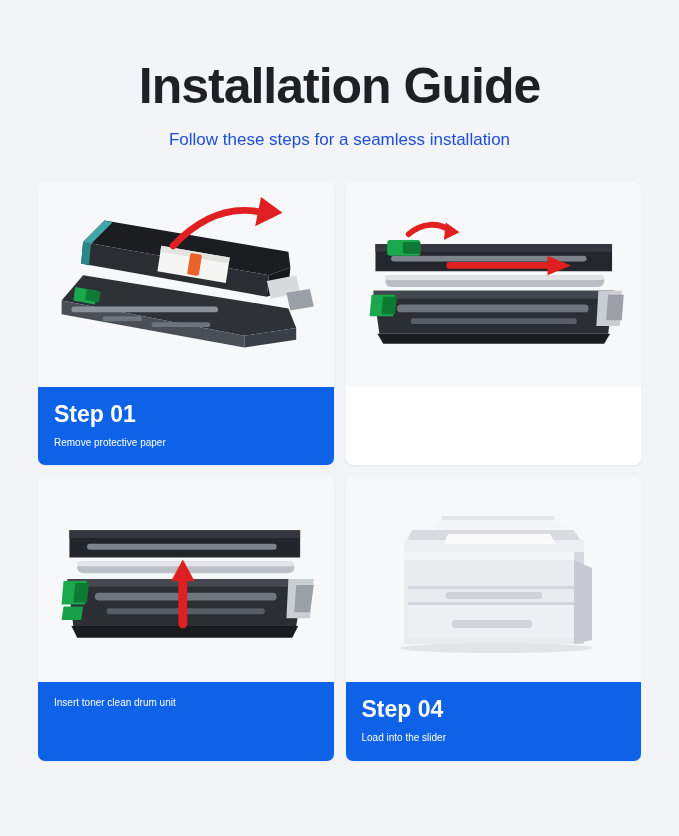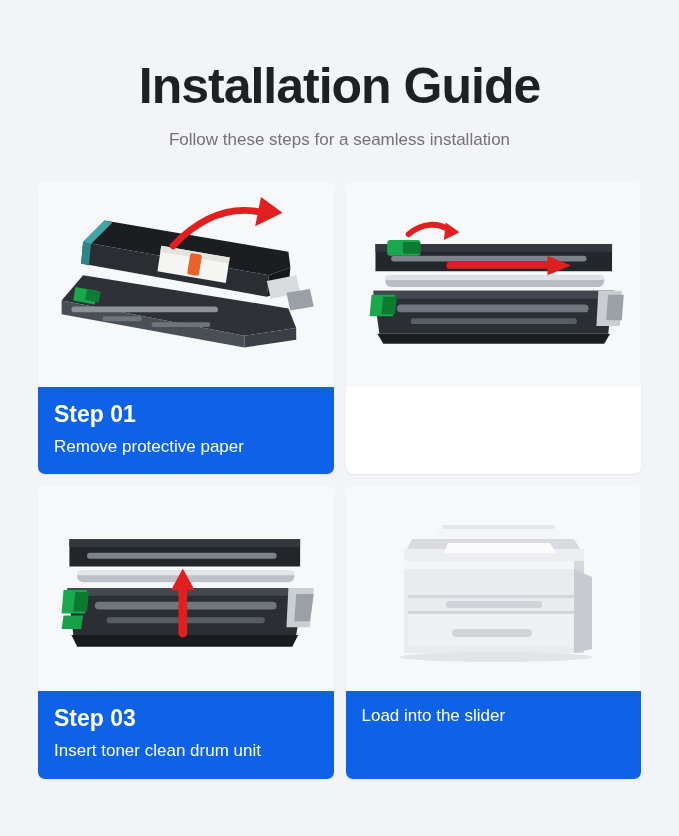--- a/index.html
+++ b/index.html
@@ -23,21 +23,21 @@
     font-size: 50px;
     font-weight: bold;
     letter-spacing: -1px;
     color: #1d2024;
     margin: 8px 0 0 0;
     line-height: 1.15;
   }
   .subtitle {
     text-align: center;
     font-size: 17px;
-    color: #737373;
+    color: #1d4ed8;
     margin-top: 14px;
     font-weight: 400;
   }
   .grid {
     margin-top: 32px;
     display: grid;
     grid-template-columns: 1fr 1fr;
     grid-template-rows: auto auto;
     gap: 12px 12px;
   }
@@ -65,21 +65,21 @@
     flex: 1;
   }
   .card-body.tall { min-height: 100px; }
   .step-label {
     font-size: 23px;
     font-weight: bold;
     letter-spacing: 0px;
     margin-bottom: 8px;
   }
   .step-desc {
-    font-size: 17px;
+    font-size: 10px;
     line-height: 1.35;
     font-weight: 400;
   }
   svg { display: block; }
 </style>
 </head>
 <body>
 
 <div class="page">
 
@@ -192,21 +192,20 @@
             <path d="M258 90 L276 90 L272 118 L256 118 Z" fill="#9aa0a6"></path>
 
             <path d="M28 132 L260 132 L254 144 L34 144 Z" fill="#191b1f"></path>
 
             <line x1="142" y1="130" x2="142" y2="84" stroke="#e02020" stroke-width="9" stroke-linecap="round"></line>
             <path d="M130 86 L142 64 L154 86 Z" fill="#e02020"></path>
           </g>
         </svg>
       </div>
       <div class="card-body">
-        <div class="step-label">Step 03</div>
         <div class="step-desc">Insert toner clean drum unit</div>
       </div>
     </div>
 
     <div class="card">
       <div class="card-img">
         <svg width="230" height="180" viewBox="0 0 230 180">
           <g>
 
             <path d="M64 26 L176 26 L186 40 L56 40 Z" fill="#f4f5f7"></path>
@@ -232,18 +231,19 @@
             <rect x="30" y="112" width="166" height="3" fill="#d2d5da"></rect>
             <rect x="74" y="130" width="80" height="8" rx="4" fill="#d0d3d8"></rect>
 
             <path d="M196 70 L214 78 L214 150 L196 154 Z" fill="#c7cbd1"></path>
 
             <ellipse cx="118" cy="158" rx="96" ry="5" fill="#e2e4e8"></ellipse>
           </g>
         </svg>
       </div>
       <div class="card-body">
+        <div class="step-label">Step 04</div>
         <div class="step-desc">Load into the slider</div>
       </div>
     </div>
 
   </div>
 </div>
 
 </body></html>

